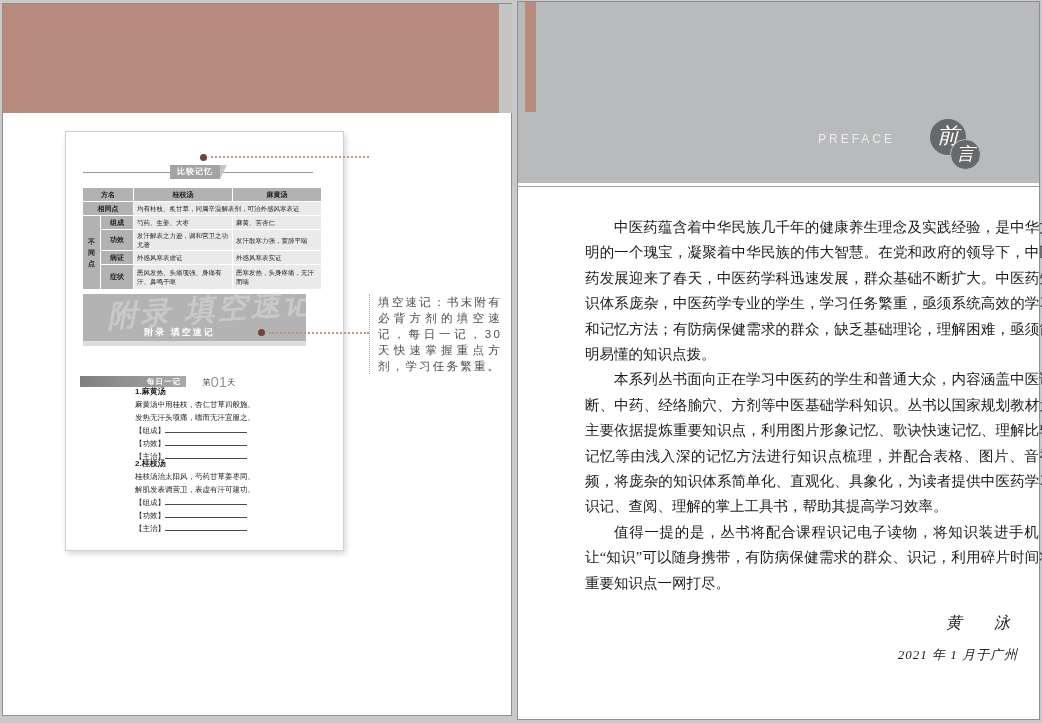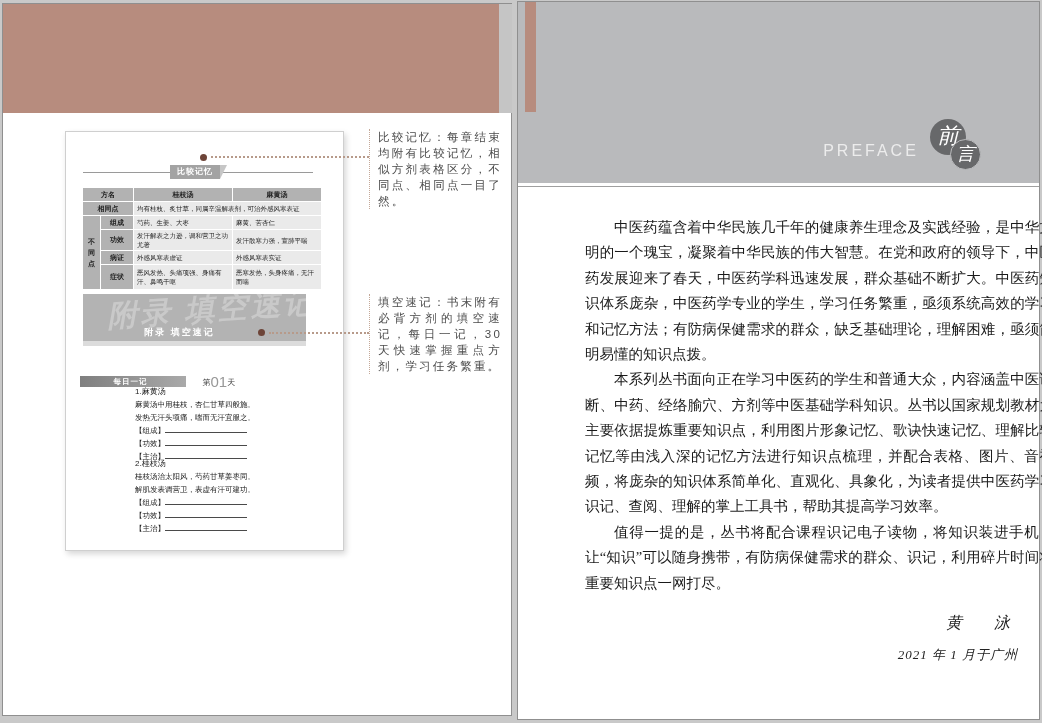--- a/index.html
+++ b/index.html
@@ -39,27 +39,27 @@
   .banner { position:absolute; left:17px; top:162px; width:223px; height:47px; background:#b3b3b3; overflow:hidden; }
   .banner .wm { position:absolute; left:24px; top:-5px; font-size:30px; color:#c9c9c9; font-style:italic;
                 font-weight:bold; transform:rotate(-4deg); white-space:nowrap; letter-spacing:3px; }
   .banner .lbl { position:absolute; left:0; right:30px; bottom:2px; text-align:center;
                  color:#fff; font-weight:bold; font-size:9px; letter-spacing:2px; }
   .banner-strip { position:absolute; left:17px; top:209px; width:223px; height:5px; background:#dcdcdc; }
 
   .daily { position:absolute; left:14px; top:240px; height:15px; white-space:nowrap; }
   .daily-bar { display:inline-block; vertical-align:middle; width:106px; height:11px;
                background:linear-gradient(90deg,#7f7f7f,#a9a9a9); color:#fff; font-size:7.5px; font-weight:bold;
-               text-align:center; line-height:11px; padding-right:5px; letter-spacing:1px; }
+               text-align:right; line-height:11px; padding-right:5px; letter-spacing:1px; }
   .day-ind { display:inline-block; vertical-align:middle; margin-left:12px; color:#3f3f3f; font-size:8px; }
   .day-ind .num { font-size:15px; color:#989898; letter-spacing:0; vertical-align:-2px; }
 
   .rx { position:absolute; left:69px; width:182px; font-size:7.5px; color:#222; line-height:13px; }
   .rx1 { top:253px; } .rx2 { top:325px; }
-  .rx .ti { font-weight:normal; font-size:8px; }
+  .rx .ti { font-weight:bold; font-size:8px; }
   .rx .blank .ul { display:inline-block; width:82px; border-bottom:1px solid #4a4a4a; height:8px; }
 
   .dot { position:absolute; width:7px; height:7px; border-radius:50%; background:#6d4438; }
   .dot1 { left:197px; top:150px; } .dot2 { left:255px; top:325px; }
   .leader { position:absolute; height:0; border-top:2px dotted #b79a8a; }
   .leader1 { left:208px; top:152px; width:158px; }
   .leader2 { left:266px; top:328px; width:100px; }
   .annot { position:absolute; left:366px; width:133px; border-left:1px dotted #c4a898; padding-left:8px;
            font-size:11.5px; line-height:16px; letter-spacing:2.2px; text-align:justify; color:#4c4c4c; }
   .annot1 { top:125px; } .annot2 { top:290px; }
@@ -67,22 +67,22 @@
   
   .gray-band { position:absolute; left:0; top:0; width:100%; height:181px; background:#b9babc; }
   .band-rule { position:absolute; left:0; top:184px; width:100%; height:1px; background:#9f9f9f; }
   .binding-strip { position:absolute; left:7px; top:0; width:11px; height:110px; background:#b78c7e; }
 
   .seal-circle { position:absolute; border-radius:50%; background:#67686a; color:#fff; text-align:center;
                  font-family:"Liberation Serif","DejaVu Serif",serif; font-style:italic; }
   .c1 { left:412px; top:117px; width:36px; height:36px; font-size:22px; line-height:34px; z-index:2; }
   .c2 { left:432px; top:137px; width:31px; height:31px; font-size:18px; line-height:29px; z-index:3;
         border:1px solid #b9babc; }
-  .preface-en { position:absolute; left:300px; top:140px; width:106px; text-align:center;
-                color:#ececec; font-size:16px; letter-spacing:3px; }
+  .preface-en { position:absolute; left:300px; top:130px; width:106px; text-align:left;
+                color:#ececec; font-size:12px; letter-spacing:3px; }
 
   .body-text { position:absolute; left:38px; top:213px; width:469px;
                font-family:"Liberation Serif","DejaVu Serif",serif; font-size:14.5px; line-height:25.4px;
                color:#1a1a1a; text-align:justify;margin-left:29px; }
   .body-text p { text-indent:2em; }
   .sig { margin-top:14px; text-align:right; padding-right:36px;
          font-family:"Liberation Serif","DejaVu Serif",serif; color:#222; }
   .sig-name { font-size:16px; font-style:italic; letter-spacing:8px; }
   .sig-date { font-size:13px; font-style:italic; margin-top:6px; letter-spacing:1px; }
 </style>
@@ -166,21 +166,20 @@
       <div>桂枝汤治太阳风，芍药甘草姜枣同。</div>
       <div>解肌发表调营卫，表虚有汗可建功。</div>
       <div class="blank"><span>【组成】</span><span class="ul"></span></div>
       <div class="blank"><span>【功效】</span><span class="ul"></span></div>
       <div class="blank"><span>【主治】</span><span class="ul"></span></div>
     </div>
   </div>
 
   <div class="dot dot1"></div>
   <div class="leader leader1"></div>
-  <div class="annot annot1">比较记忆：每章结束均附有比较记忆，相似方剂表格区分，不同点、相同点一目了然。</div>
 
   <div class="dot dot2"></div>
   <div class="leader leader2"></div>
   <div class="annot annot2">填空速记：书末附有必背方剂的填空速记，每日一记，30天快速掌握重点方剂，学习任务繁重。</div>
 </div>
 
 <div class="page page-right">
   <div class="gray-band">
     <div class="binding-strip"></div>
     <span class="preface-en">PREFACE</span>

